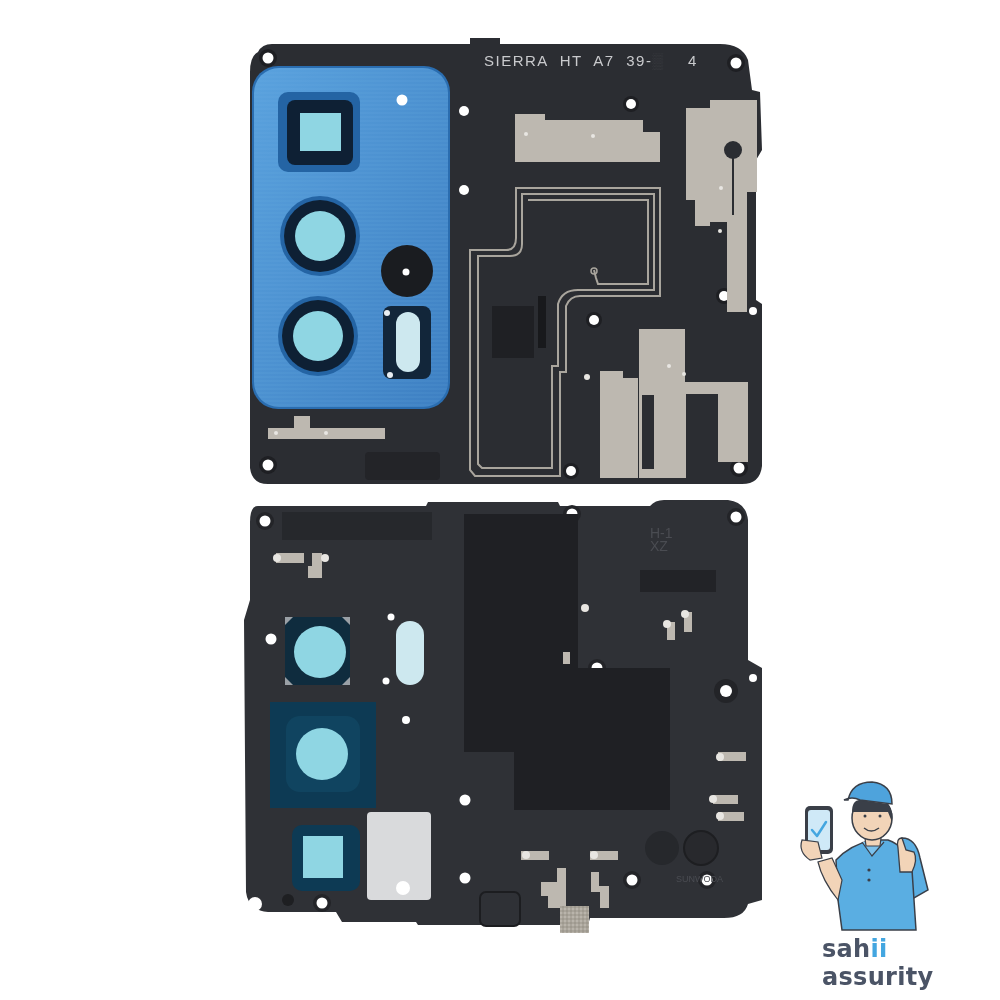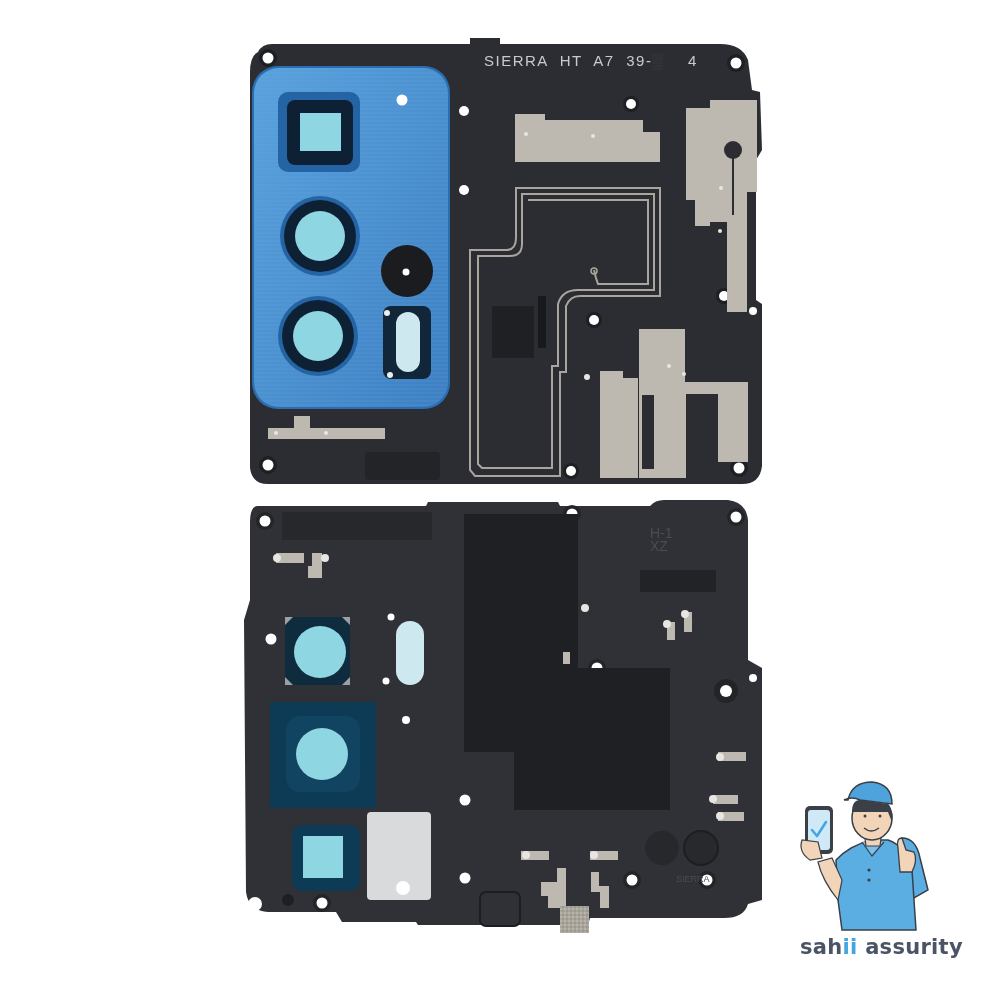--- a/index.html
+++ b/index.html
@@ -4,22 +4,22 @@
 <style>
   html, body { margin: 0; padding: 0; background: #ffffff; }
   body { width: 1000px; height: 1000px; position: relative; overflow: hidden;
          font-family: "Liberation Sans", sans-serif; }
   .stage { position: absolute; left: 0; top: 0; width: 1000px; height: 1000px; }
   svg { position: absolute; left: 0; top: 0; }
   .engr { position: absolute; color: #c9cacd; font-family: "Liberation Sans", sans-serif;
           font-size: 15px; letter-spacing: 1.5px; word-spacing: 6px; }
   .engr-dim { position: absolute; color: #4a4c52; font-family: "Liberation Sans", sans-serif;
           font-size: 14px; }
-  .brand { position: absolute; left: 800px; top: 935px; font-family: "DejaVu Sans", sans-serif;
-           font-weight: bold; font-size: 21px; color: #4b5466; letter-spacing: 0.3px; }
+  .brand { position: absolute; left: 822px; top: 935px; font-family: "DejaVu Sans", sans-serif;
+           font-weight: bold; font-size: 24px; color: #4b5466; letter-spacing: 0.3px; }
   .brand .accent { color: #43a6e0; }
 </style>
 </head>
 <body>
 
 <div class="stage">
 
 <svg width="1000" height="1000" viewBox="0 0 1000 1000">
   <defs>
     <linearGradient id="bezelGrad" x1="0" y1="0" x2="1" y2="1">
@@ -235,17 +235,17 @@
   </g>
 </svg>
 
 <div class="engr" style="left:484px; top:52px;">
   <span>SIERRA HT A7 39-</span><span style="color:#3b3d42">▒</span>&nbsp;&nbsp;<span>4</span>
 </div>
 <div class="engr-dim" style="left:650px; top:527px; line-height:13px;">
   <div>H-1</div>
   <div>XZ</div>
 </div>
-<div class="engr-dim" style="left:676px; top:874px; font-size:9px;">SIERRA</div>
+<div class="engr-dim" style="left:676px; top:874px; font-size:9px;">SUNWODA</div>
 
 <div class="brand"><span>sah</span><span class="accent">ii</span><span> assurity</span></div>
 
 </div>
 
 </body></html>

